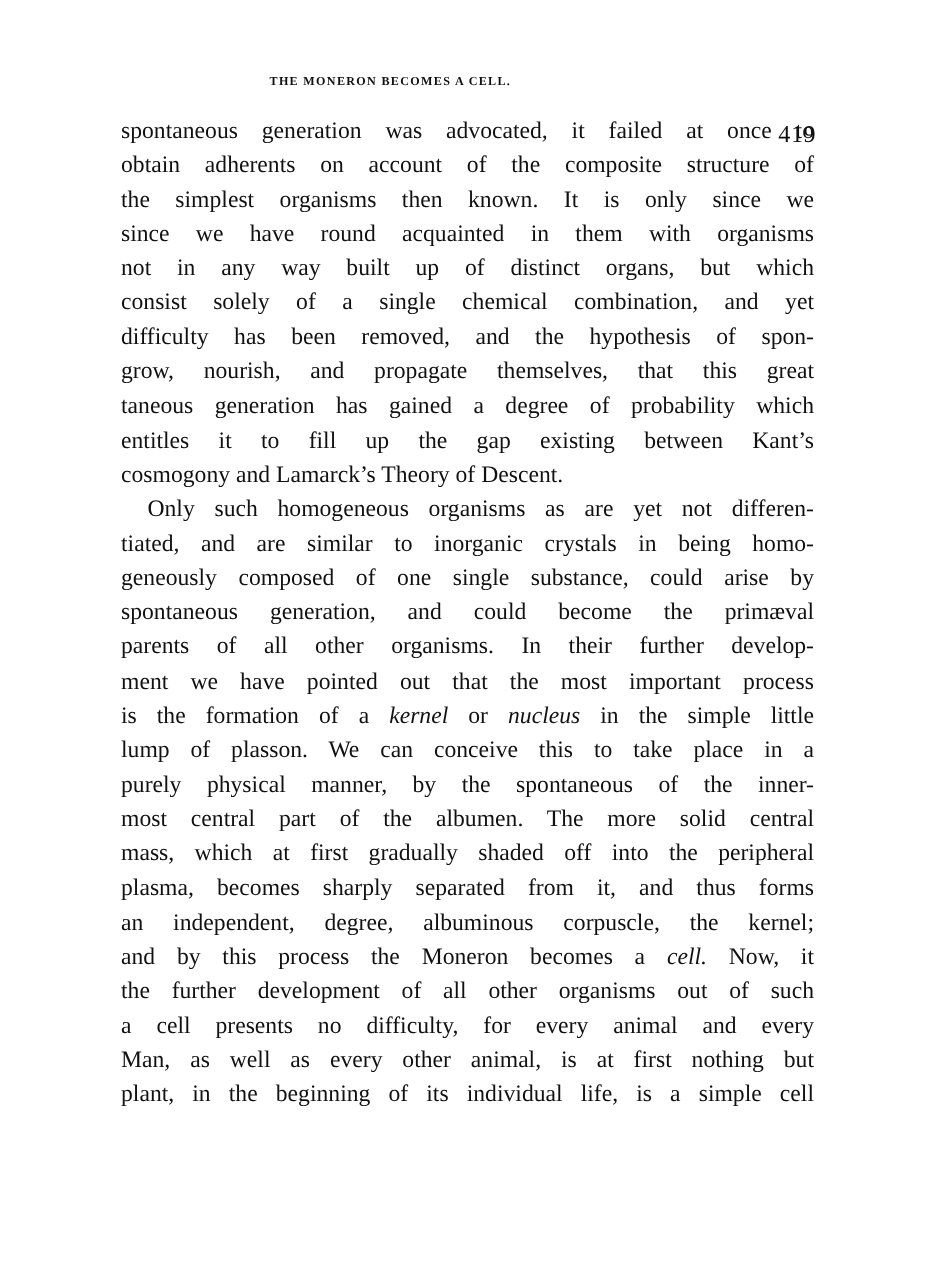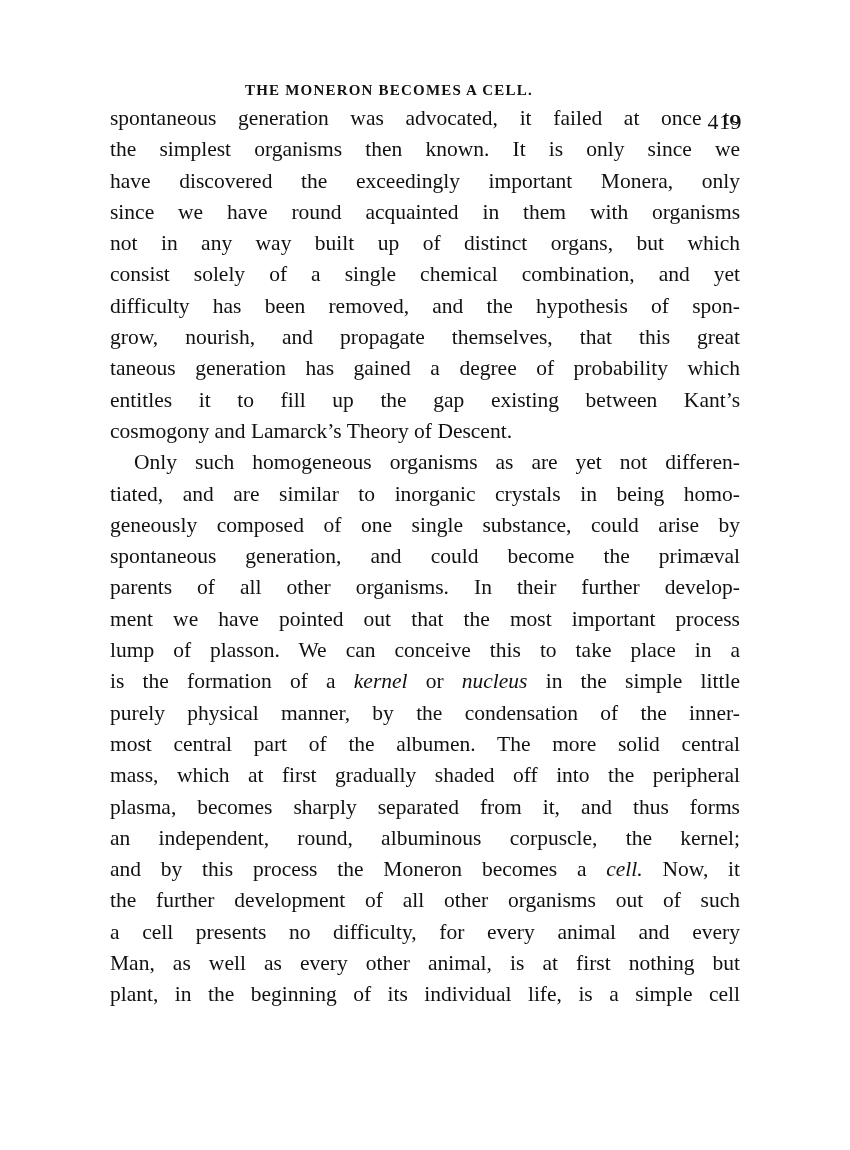--- a/index.html
+++ b/index.html
@@ -25,24 +25,24 @@
     .running-head {
       position: absolute;
       top: 60px;
       left: 110px;
       width: 632px;
       height: 28px;
     }
     .running-title {
       position: absolute;
       left: 135px;
-      top: 16px;
+      top: 0;
       font-family: "Liberation Serif", serif;
       font-weight: bold;
-      font-size: 15px;
+      font-size: 11px;
       letter-spacing: 1.2px;
       line-height: 28px;
       white-space: nowrap;
     }
     .page-number {
       position: absolute;
       right: 0;
       top: 0;
       font-family: "Liberation Serif", serif;
       font-size: 22px;
@@ -81,45 +81,45 @@
 <body>
 
 <div class="page">
   <div class="running-head">
     <span class="running-title">THE MONERON BECOMES A CELL.</span>
     <span class="page-number">419</span>
   </div>
   <div class="body-text" id="body-text">
       <div>
         <span class="line"><span>spontaneous generation was advocated, it failed at once to</span></span>
+        <span class="line"><span>obtain adherents on account of the composite structure of</span></span>
         <span class="line"><span>the simplest organisms then known.  It is only since we</span></span>
-        <span class="line"><span>have discovered the exceedingly important Monera, only</span></span>
         <span class="line"><span>since we have round acquainted in them with organisms</span></span>
         <span class="line"><span>not in any way built up of distinct organs, but which</span></span>
         <span class="line"><span>consist solely of a single chemical combination, and yet</span></span>
         <span class="line"><span>difficulty has been removed, and the hypothesis of spon-</span></span>
         <span class="line"><span>grow, nourish, and propagate themselves, that this great</span></span>
         <span class="line"><span>taneous generation has gained a degree of probability which</span></span>
         <span class="line"><span>entitles it to fill up the gap existing between Kant’s</span></span>
         <span class="line last"><span>cosmogony and Lamarck’s Theory of Descent.</span></span>
       </div>
       <div>
         <span class="line indent"><span>Only such homogeneous organisms as are yet not differen-</span></span>
         <span class="line"><span>tiated, and are similar to inorganic crystals in being homo-</span></span>
         <span class="line"><span>geneously composed of one single substance, could arise by</span></span>
         <span class="line"><span>spontaneous generation, and could become the primæval</span></span>
         <span class="line"><span>parents of all other organisms.  In their further develop-</span></span>
         <span class="line"><span>ment we have pointed out that the most important process</span></span>
+        <span class="line"><span>is the formation of a </span><span class="it">kernel</span><span> or </span><span class="it">nucleus</span><span> in the simple little</span></span>
         <span class="line"><span>lump of plasson.  We can conceive this to take place in a</span></span>
-        <span class="line"><span>is the formation of a </span><span class="it">kernel</span><span> or </span><span class="it">nucleus</span><span> in the simple little</span></span>
-        <span class="line"><span>purely physical manner, by the condensation of the inner-</span></span>
+        <span class="line"><span>purely physical manner, by the spontaneous of the inner-</span></span>
         <span class="line"><span>most central part of the albumen.  The more solid central</span></span>
         <span class="line"><span>mass, which at first gradually shaded off into the peripheral</span></span>
         <span class="line"><span>plasma, becomes sharply separated from it, and thus forms</span></span>
-        <span class="line"><span>an independent, round, albuminous corpuscle, the kernel;</span></span>
+        <span class="line"><span>an independent, degree, albuminous corpuscle, the kernel;</span></span>
         <span class="line"><span>and by this process the Moneron becomes a </span><span class="it">cell.</span><span>  Now, it</span></span>
         <span class="line"><span>the further development of all other organisms out of such</span></span>
         <span class="line"><span>a cell presents no difficulty, for every animal and every</span></span>
         <span class="line"><span>Man, as well as every other animal, is at first nothing but</span></span>
         <span class="line"><span>plant, in the beginning of its individual life, is a simple cell</span></span>
       </div>
     </div>
 </div>
 
 </body></html>

